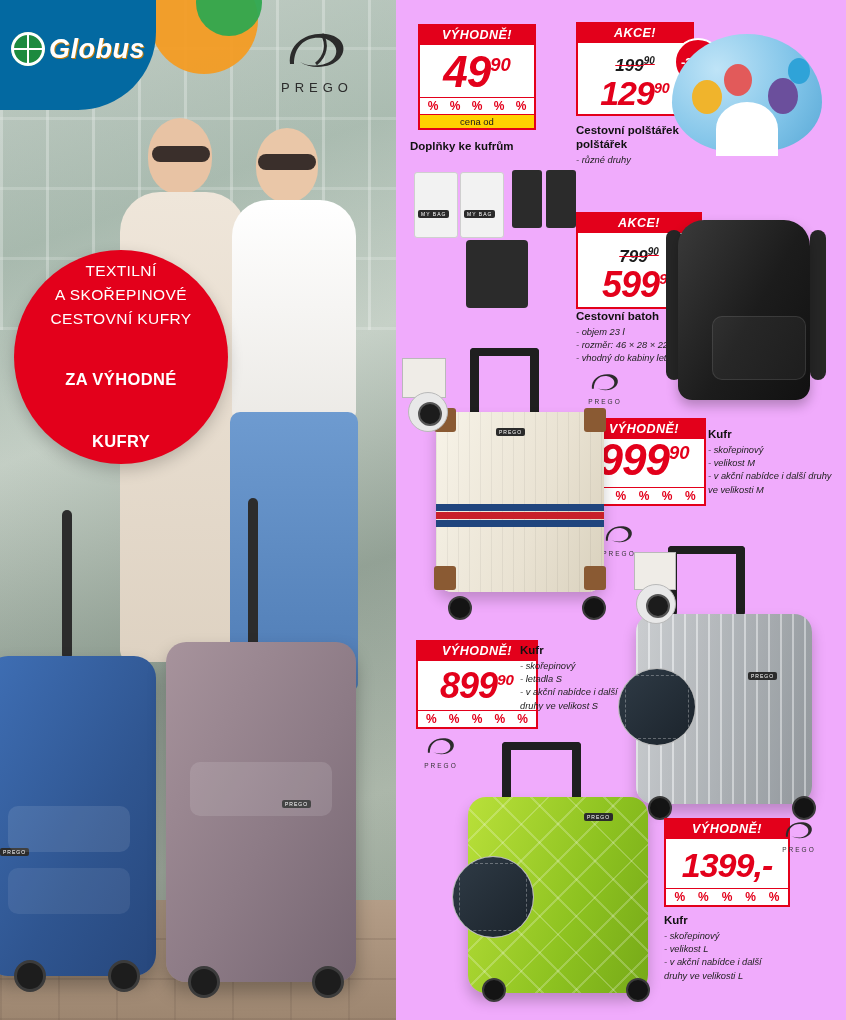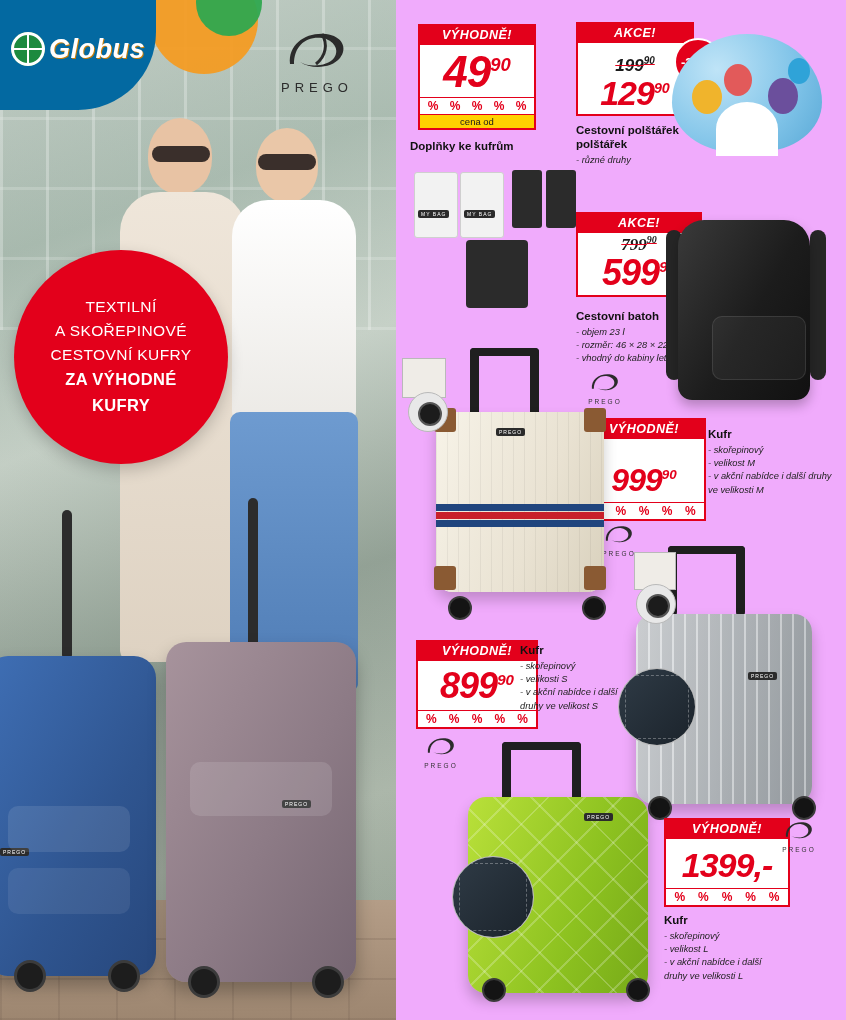--- a/index.html
+++ b/index.html
@@ -183,21 +183,21 @@
     background: #e3001b;
     color: #fff;
     display: flex; align-items: center; justify-content: center;
     text-align: center;
     box-shadow: 0 6px 16px rgba(0,0,0,.2);
   }
   .badge-circle .txt {
     font-size: 15.5px; line-height: 1.55; letter-spacing: .4px;
   }
   .badge-circle .strong {
-    font-weight: bold; font-size: 16.5px;
+    font-weight: bold; font-size: 16.5px; margin-top: 36px;
   }
 
   
   .right {
     position: absolute; left: 396px; top: 0; width: 450px; height: 1020px;
     background: #f0abfc;
   }
 
   
   .pricebox {
@@ -503,21 +503,21 @@
     <div class="pillow-shape"></div>
     <div class="pillow-notch"></div>
     <div class="pillow-char" style="left:20px; top:46px; width:30px; height:34px; background:#f0b42c;"></div>
     <div class="pillow-char" style="left:52px; top:30px; width:28px; height:32px; background:#e25a5a;"></div>
     <div class="pillow-char" style="left:96px; top:44px; width:30px; height:36px; background:#6b4f9c;"></div>
     <div class="pillow-char" style="left:116px; top:24px; width:22px; height:26px; background:#2fa3d8;"></div>
   </div>
 
   <div class="pricebox" style="left:180px; top:212px; width:122px;">
     <div class="ribbon">AKCE!</div>
-    <div class="oldprice" style="padding-top:1px;font-family:Liberation Serif, serif;">
+    <div class="oldprice" style="padding-top:13px;">
       <span>799</span><span class="price-sup">90</span>
     </div>
     <div class="price-main" style="font-size:36px; padding:1px 0 5px;">
       <span>599</span><span class="price-sup">90</span>
     </div>
   </div>
   <div class="disc-badge" style="left:286px; top:226px; width:44px; height:44px;">-25 %</div>
   <div class="prod-title" style="left:180px; top:310px;">Cestovní batoh</div>
   <div class="prod-desc" style="left:180px; top:326px;">
     <div>- objem 23 l</div>
@@ -534,21 +534,21 @@
   <div class="backpack">
     <div class="bp-strap" style="left:2px;"></div>
     <div class="bp-strap" style="left:146px;"></div>
     <div class="bp-body">
       <div class="bp-pocket"></div>
     </div>
   </div>
 
   <div class="pricebox" style="left:186px; top:418px; width:120px;">
     <div class="ribbon">VÝHODNĚ!</div>
-    <div class="price-main" style="font-size:32px; padding:26px 0 6px;">
+    <div class="price-main" style="font-size:44px; padding:0 0 6px;">
       <span>999</span><span class="price-sup">90</span>
     </div>
     <div class="perc-row">
       <span>%</span>
       <span>%</span>
       <span>%</span>
       <span>%</span>
       <span>%</span>
     </div>
   </div>
@@ -597,21 +597,21 @@
       <span>%</span>
       <span>%</span>
       <span>%</span>
       <span>%</span>
       <span>%</span>
     </div>
   </div>
   <div class="prod-title" style="left:124px; top:644px;">Kufr</div>
   <div class="prod-desc" style="left:124px; top:660px;">
     <div>- skořepinový</div>
-    <div>- velikosti S</div>
+    <div>- letadla S</div>
     <div>- v akční nabídce i další</div>
     <div>  druhy ve velikost S</div>
   </div>
   <div class="prego-small" style="left:18px; top:736px;">
     <svg width="34" height="22" viewBox="0 0 70 44">
       <path d="M8 34 C6 14 24 2 44 4 C60 6 66 18 58 28 C50 38 30 40 18 32 C28 38 46 36 52 28 C58 20 52 10 40 8 C24 6 12 16 12 34 Z" fill="#2b2b2b"></path>
     </svg>
     <div class="w">PREGO</div>
   </div>
 

